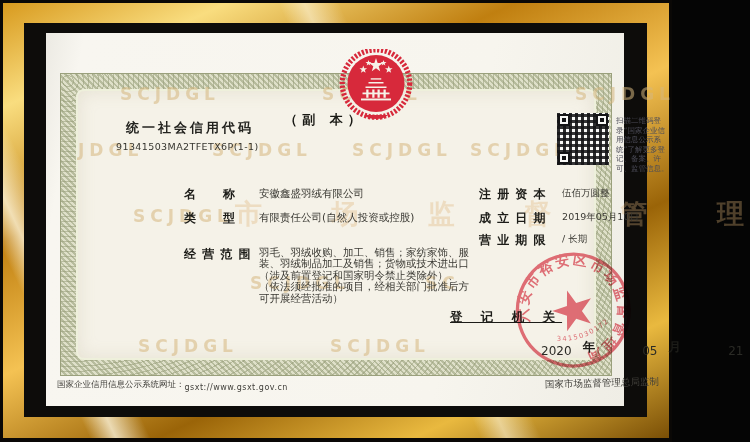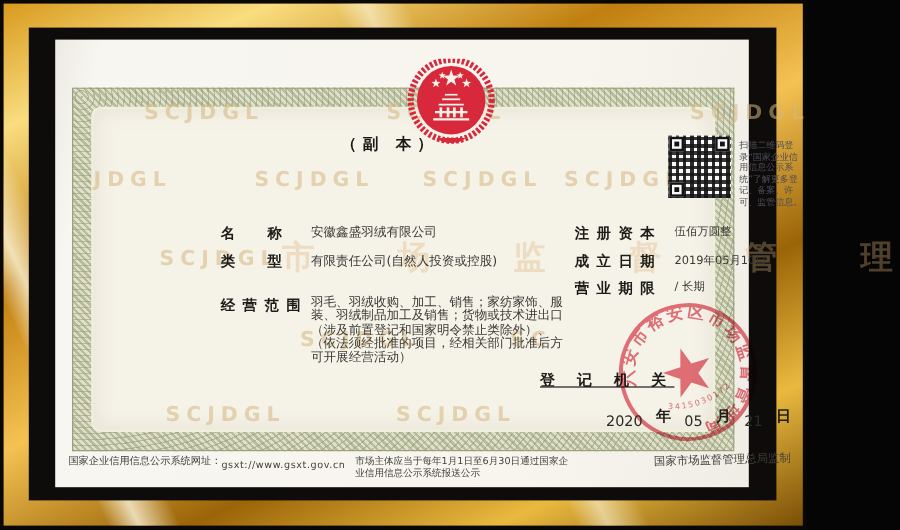--- a/index.html
+++ b/index.html
@@ -51,21 +51,21 @@
   
   .row{position:absolute;z-index:5;color:#22221e;}
   .row .lab{font-weight:bold;font-size:12px;letter-spacing:1px;color:#1c1c18;display:inline-block;vertical-align:top;margin-left:47px;}
   .row .val{font-size:10.5px;color:#3a3933;display:inline-block;vertical-align:top;margin-top:1px;}
   .val-par{font-size:9px;line-height:11.4px;width:218px;}
   
   .regauth{position:absolute;left:450px;top:309px;font-weight:bold;font-size:12.5px;
     letter-spacing:7px;color:#1c1c18;z-index:5;text-decoration:underline;}
   .dateline{position:absolute;left:505px;top:336px;z-index:7;color:#1c1c18;white-space:nowrap;}
   .dateline span{display:inline-block;}
-  .dl-num{font-size:12px;color:#2b2b26;transform:translateY(4px);}
+  .dl-num{font-size:12px;color:#2b2b26;transform:translateY(4px);margin-left:36px;}
   .dl-lab{font-weight:bold;font-size:12.5px;margin:0 6px;}
   
   .seal{position:absolute;left:512px;top:248px;z-index:6;opacity:.88;transform:rotate(-18deg);mix-blend-mode:multiply;}
   
   .foot{position:absolute;z-index:4;color:#403f3a;}
   .foot-left{left:57px;top:379px;font-size:8.5px;}
   .foot-left .url{font-size:8px;position:relative;top:3px;letter-spacing:.5px;}
   .foot-mid{left:296px;top:380px;width:178px;font-size:8px;line-height:10px;}
   .foot-right{left:545px;top:377px;font-size:9.5px;transform:rotate(-1.5deg);}
 </style>
@@ -113,20 +113,24 @@
         <path d="M30,66 h40 v2.6 h-40 z"></path>
         <rect x="43" y="39" width="14" height="1.8"></rect>
         <rect x="37" y="54" width="3" height="11"></rect>
           <rect x="45" y="54" width="3" height="11"></rect>
         <rect x="52" y="54" width="3" height="11"></rect>
           <rect x="60" y="54" width="3" height="11"></rect>
       </g>
     </svg>
   </div>
 
+  <div class="credit">
+    <div class="lbl">统一社会信用代码</div>
+    <div class="code">91341503MA2TFETX6P(1-1)</div>
+  </div>
 
   <div class="titleblock">
     <div class="s">（副 本）</div>
   </div>
 
   <div class="qr">
     <div class="f f1"></div>
     <div class="f f2"></div>
     <div class="f f3"></div>
   </div>
@@ -182,15 +186,14 @@
     <span class="dl-lab">年</span>
     <span class="dl-num">05</span>
     <span class="dl-lab">月</span>
     <span class="dl-num">21</span>
     <span class="dl-lab">日</span>
   </div>
 
   <div class="foot foot-left">
     <span>国家企业信用信息公示系统网址：</span><span class="url">gsxt://www.gsxt.gov.cn</span>
   </div>
-  <div class="foot foot-mid">市场主体应当于每年1月1日至6月30日通过国家企业信用信息公示系统报送公示</div>
   <div class="foot foot-right">国家市场监督管理总局监制</div>
 </div>
 
 </body></html>

